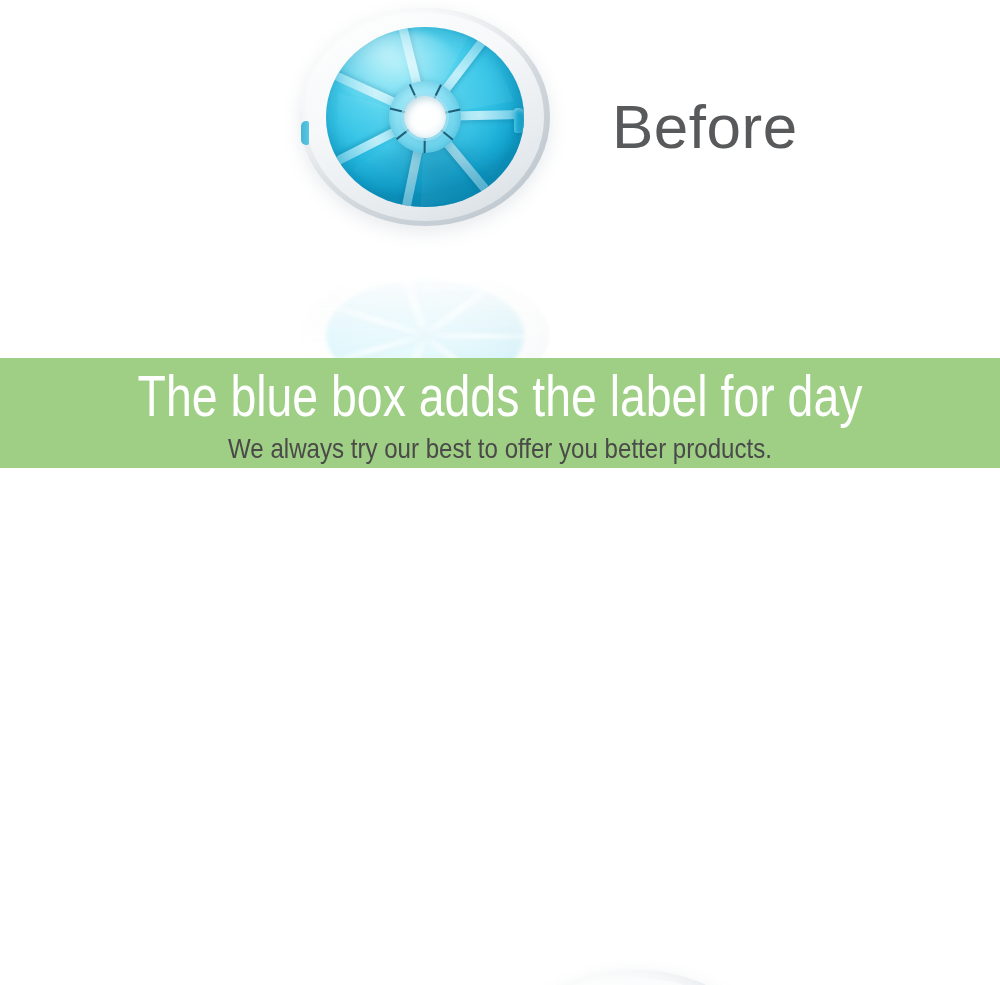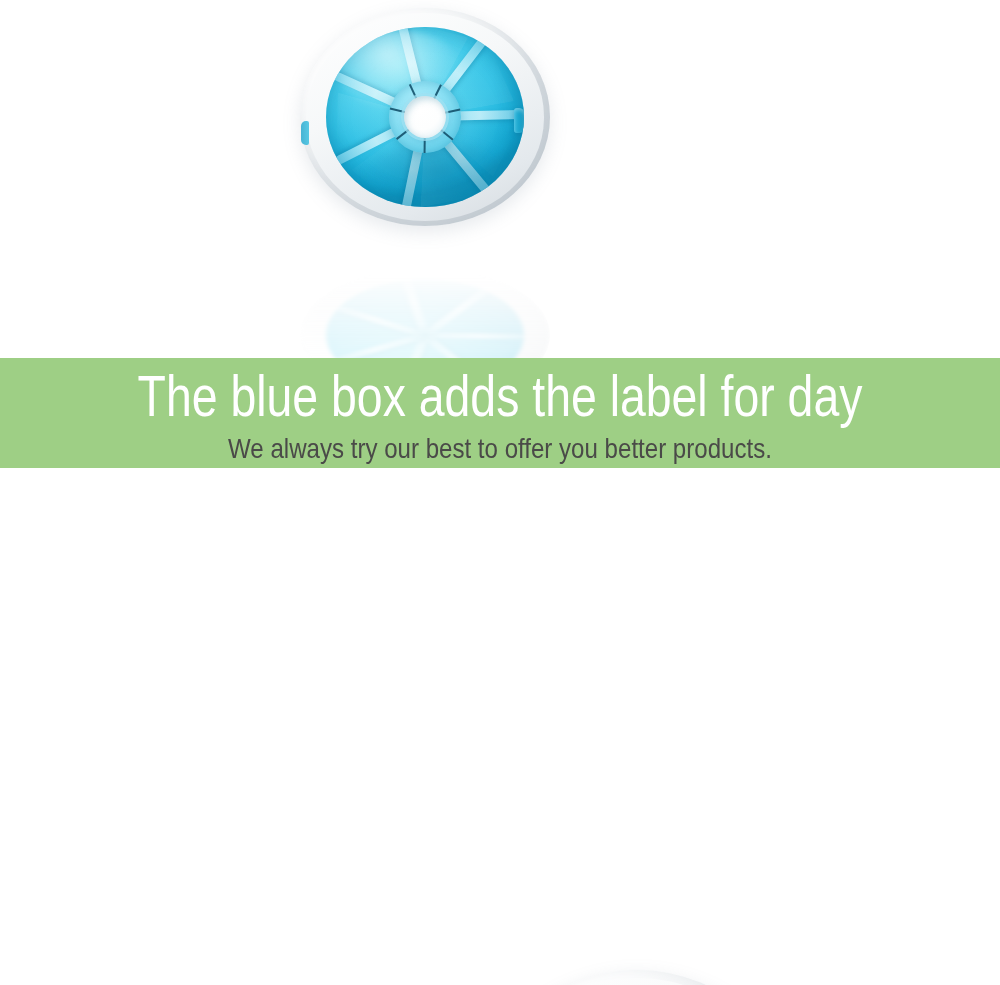--- a/index.html
+++ b/index.html
@@ -315,20 +315,21 @@
             <div class="wedge" style="transform: rotate(105.714deg); opacity: 0.55;"></div>
             <div class="rib" style="transform: rotate(153.143deg);"></div>
             <div class="wedge" style="transform: rotate(157.143deg); opacity: 0.22;"></div>
             <div class="rib" style="transform: rotate(204.571deg);"></div>
             <div class="wedge" style="transform: rotate(208.571deg); opacity: 0.55;"></div>
           </div>
       </div>
     </div>
   </div>
 
+  <div class="stage-label" id="before-label">Before</div>
 </section>
 
 <section id="banner">
   <div id="banner-title">The blue box adds the label for day</div>
   <div id="banner-subtitle">We always try our best to offer you better products.</div>
 </section>
 
 <section class="panel" id="now-panel">
 
   <div class="pillbox" id="now-box" style="left:472px; top:502px; width:330px; height:330px;">

